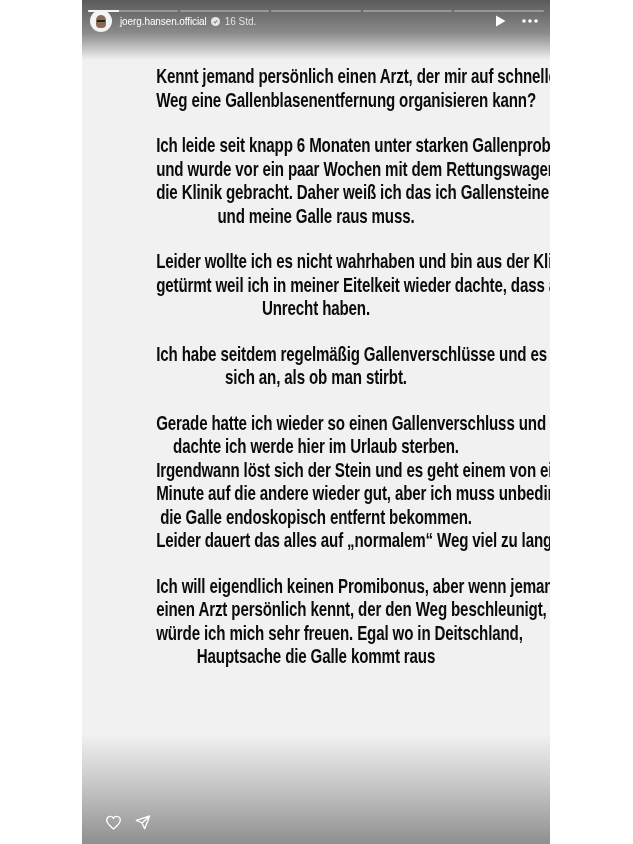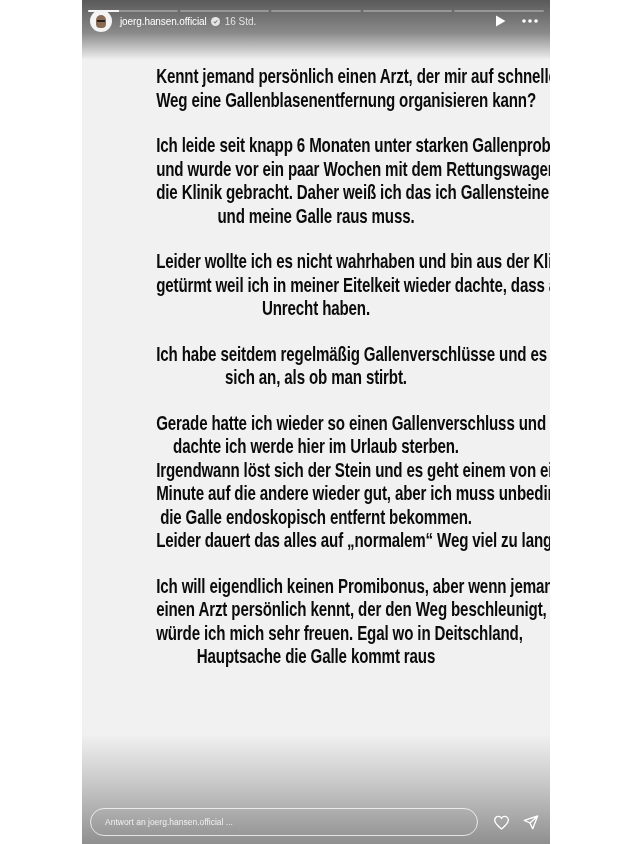--- a/index.html
+++ b/index.html
@@ -157,21 +157,20 @@
       </div>
       <div class="para">
         <span class="line">Ich will eigendlich keinen Promibonus, aber wenn jemand</span>
         <span class="line">einen Arzt persönlich kennt, der den Weg beschleunigt,</span>
         <span class="line">würde ich mich sehr freuen. Egal wo in Deitschland,</span>
         <span class="line">Hauptsache die Galle kommt raus</span>
       </div>
     </div>
 
   <div class="reply-bar">
-    <input class="reply-input" type="text" placeholder="Antwort an joerg.hansen.official ..." style="">
     <span class="heart-btn">
       <svg width="17" height="15" viewBox="0 0 24 22">
           <path d="M12 20.5 C5 15 2 11.5 2 7.5 C2 4.4 4.4 2 7.4 2 C9.3 2 11 3 12 4.6 C13 3 14.7 2 16.6 2 C19.6 2 22 4.4 22 7.5 C22 11.5 19 15 12 20.5 Z" fill="none" stroke="#ffffff" stroke-width="2"></path>
         </svg>
     </span>
     <span class="send-btn">
       <svg width="16" height="16" viewBox="0 0 24 24">
           <path d="M22 3 L2 9.5 L10.5 13.5 L14.5 22 Z M10.5 13.5 L22 3" fill="none" stroke="#ffffff" stroke-width="2" stroke-linejoin="round"></path>
         </svg>
     </span>

